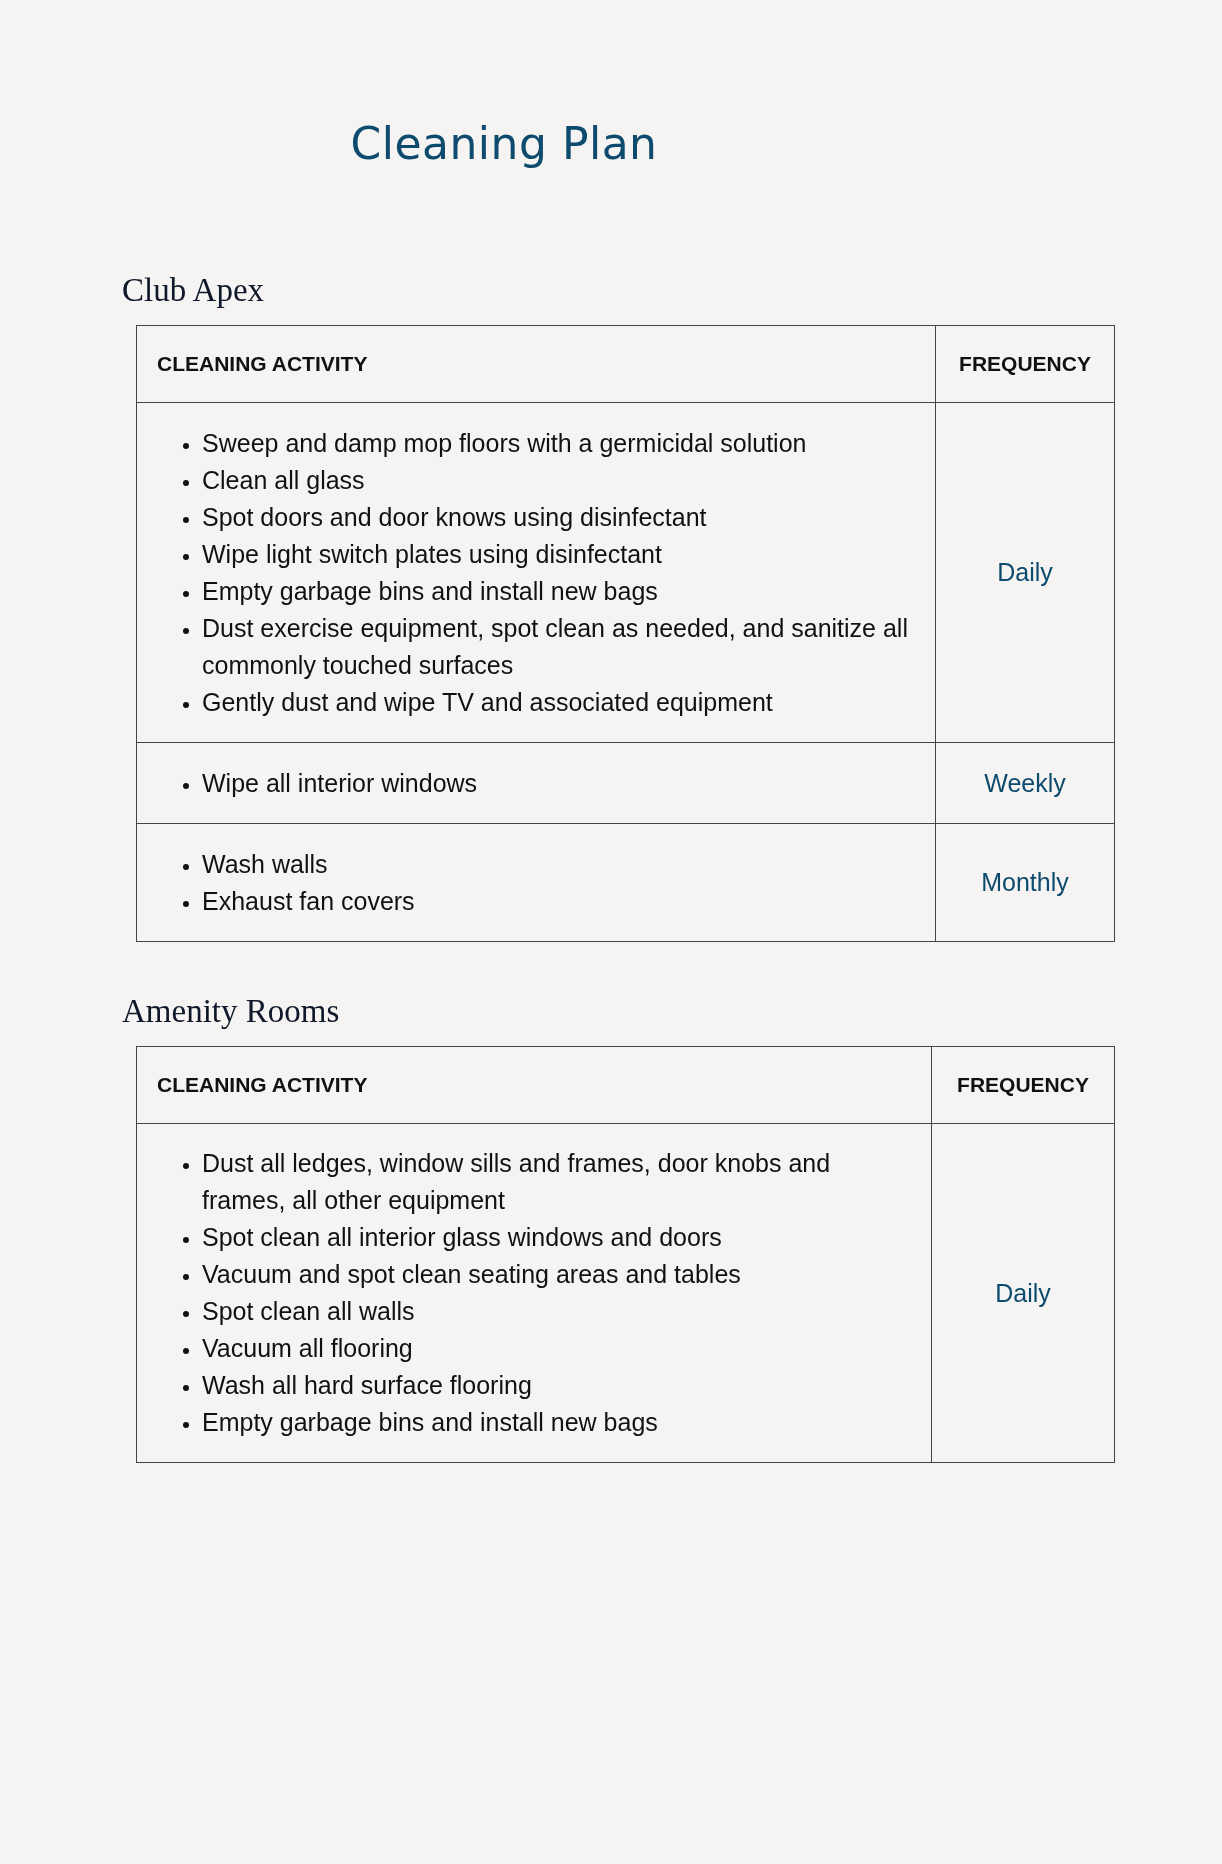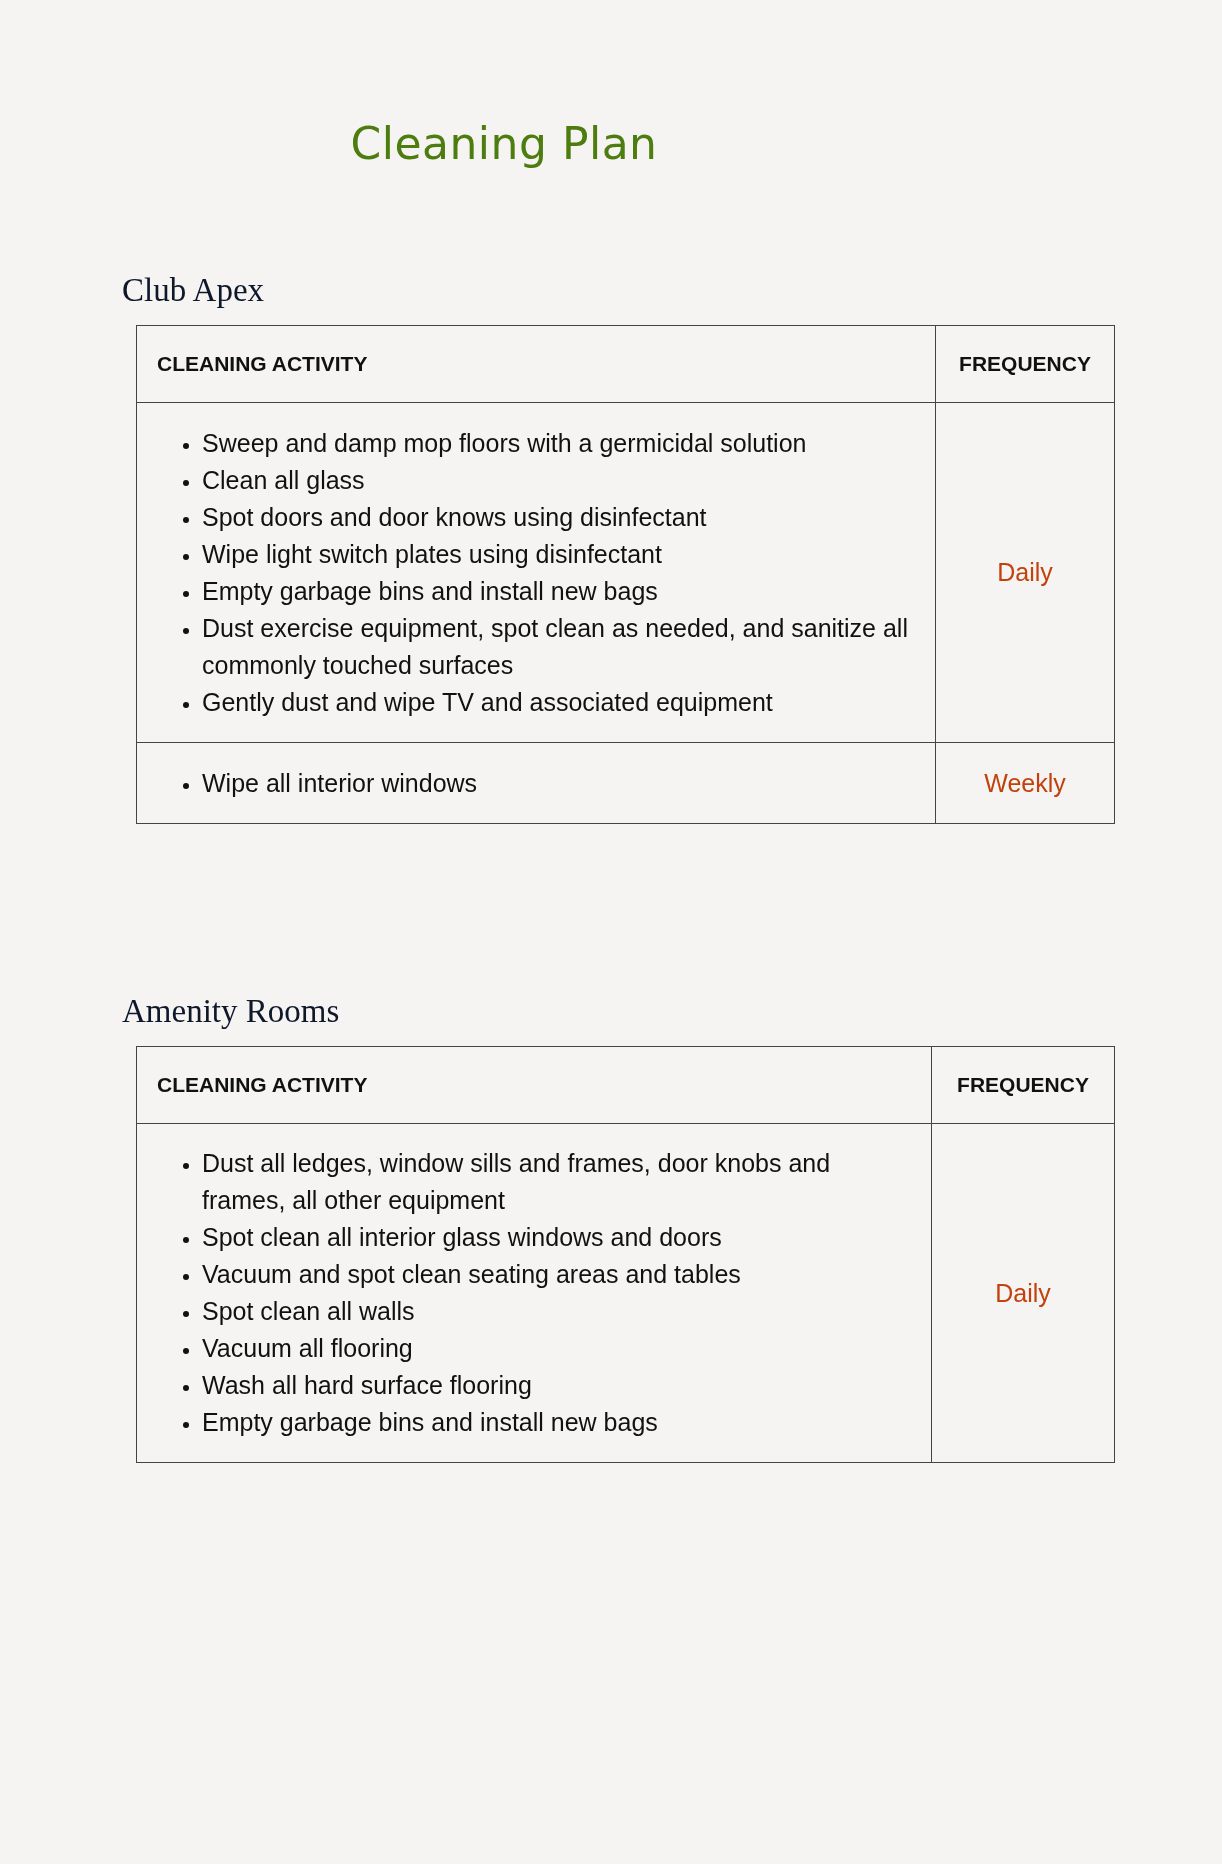--- a/index.html
+++ b/index.html
@@ -9,21 +9,21 @@
     color: #111111;
     font-family: "Liberation Sans", sans-serif;
     position: relative;
     overflow: hidden;
   }
   .title {
     position: absolute; left: 0; top: 118px; width: 1008px;
     text-align: center;
     font-family: "DejaVu Sans", sans-serif;
     font-size: 44px; font-weight: 400; letter-spacing: 0.5px;
-    color: #4d7c0f;
+    color: #0c4a6e;
   }
   .section-heading {
     position: absolute; left: 122px;
     font-family: "Liberation Serif", serif;
     font-size: 33px; font-weight: 400;
     color: #0f172a;
   }
   table.plan {
     position: absolute; left: 122px; width: 978px;
     border-collapse: collapse;
@@ -41,21 +41,21 @@
     text-align: left; padding: 0 0 0 20px;
     color: #111;
   }
   table.plan th.freq-h { text-align: center; padding: 0; }
   table.plan td.act {
     padding: 14px 20px 14px 20px;
   }
   table.plan td.freq {
     text-align: center;
     font-size: 25px;
-    color: #c2410c;
+    color: #0c4a6e;
   }
   ul.items {
     margin: 0; padding: 0 0 0 45px;
     list-style: disc;
   }
   ul.items li {
     font-size: 25px; line-height: 37px;
     color: #111;
     padding-left: 0;
   }
@@ -93,20 +93,29 @@
     <td class="freq">Daily</td>
   </tr>
   <tr style="height:81px;">
     <td class="act">
       <ul class="items">
         <li>Wipe all interior windows</li>
       </ul>
     </td>
     <td class="freq">Weekly</td>
   </tr>
+  <tr style="height:118px;">
+    <td class="act">
+      <ul class="items">
+        <li>Wash walls</li>
+        <li>Exhaust fan covers</li>
+      </ul>
+    </td>
+    <td class="freq">Monthly</td>
+  </tr>
 </tbody>
   </table>
 
 <div class="section-heading" style="top:993px;">Amenity Rooms</div>
 
 <table class="plan" style="top:1046px;">
   <colgroup>
       <col style="width:795px">
       <col style="width:183px">
     </colgroup>

